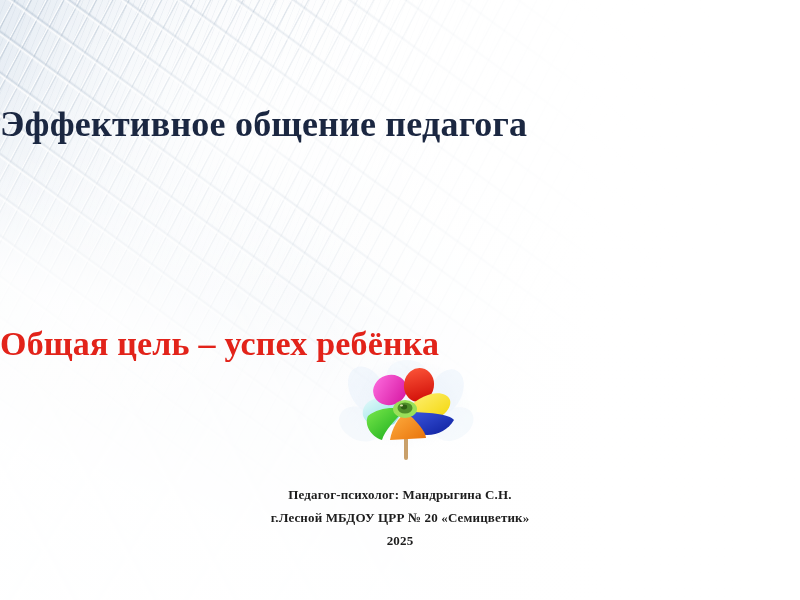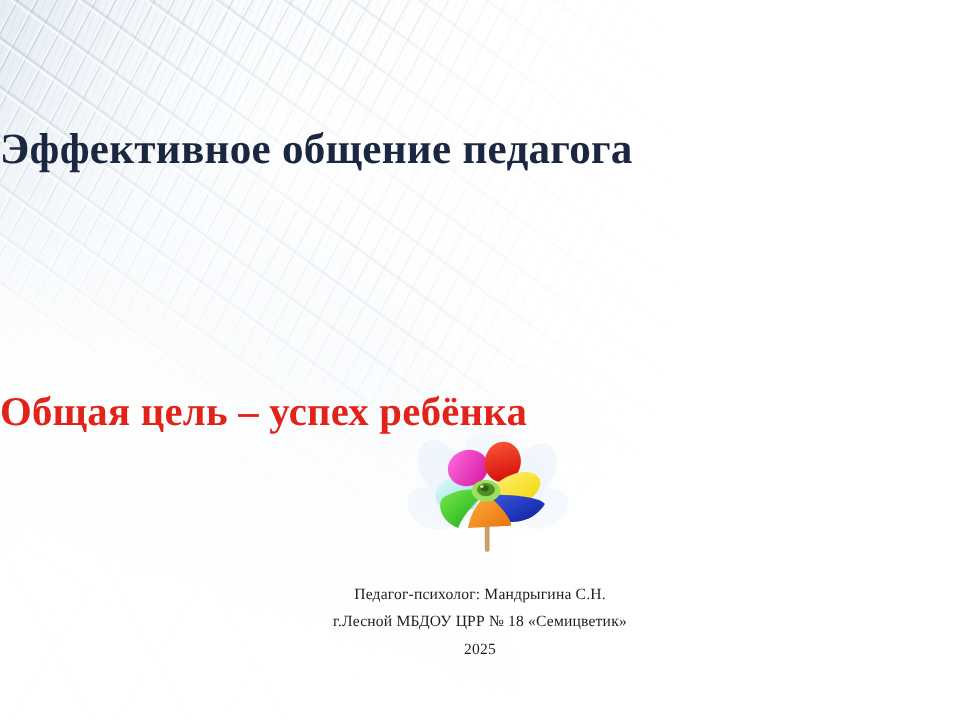--- a/index.html
+++ b/index.html
@@ -141,21 +141,21 @@
   .credits-block {
     position: absolute;
     left: 0;
     right: 0;
     top: 483px;
     text-align: center;
     z-index: 6;
   }
   .credit-line {
     font-size: 13px;
-    font-weight: normal;
+    font-weight: bold;
     line-height: 1.78;
     color: #1d1d1d;
     letter-spacing: 0.15px;
     white-space: nowrap;
   }
 </style>
 </head>
 <body>
 
 <div id="slide">
@@ -247,17 +247,17 @@
         <ellipse cx="71" cy="57" rx="12" ry="9" fill="#9ae05a"></ellipse>
         <ellipse cx="71" cy="56" rx="7.5" ry="5.5" fill="#4f8f2a"></ellipse>
         <ellipse cx="70" cy="55" rx="3.2" ry="2.4" fill="#2f5f14"></ellipse>
         <ellipse cx="67.5" cy="53.5" rx="1.5" ry="1.1" fill="#fdf6c8" opacity="0.85"></ellipse>
       </g>
     </svg>
   </div>
 
   <div class="credits-block">
     <div class="credit-line">Педагог-психолог: Мандрыгина С.Н.</div>
-    <div class="credit-line">г.Лесной МБДОУ ЦРР № 18 «Семицветик»</div>
+    <div class="credit-line">г.Лесной МБДОУ ЦРР № 20 «Семицветик»</div>
     <div class="credit-line">2025</div>
   </div>
 
 </div>
 
 </body></html>

